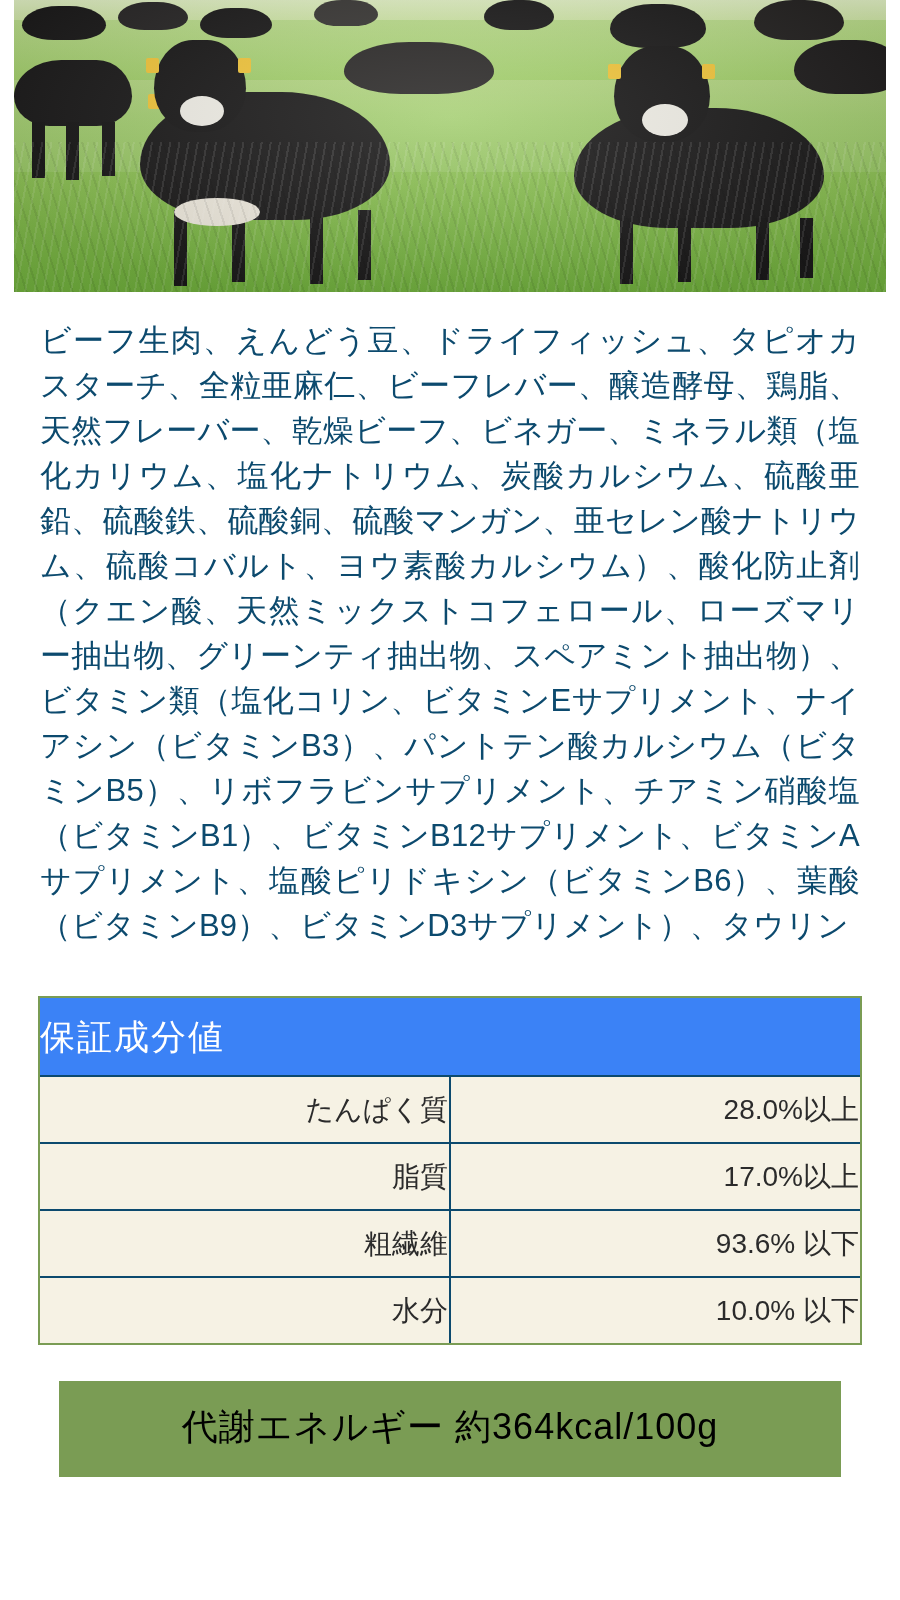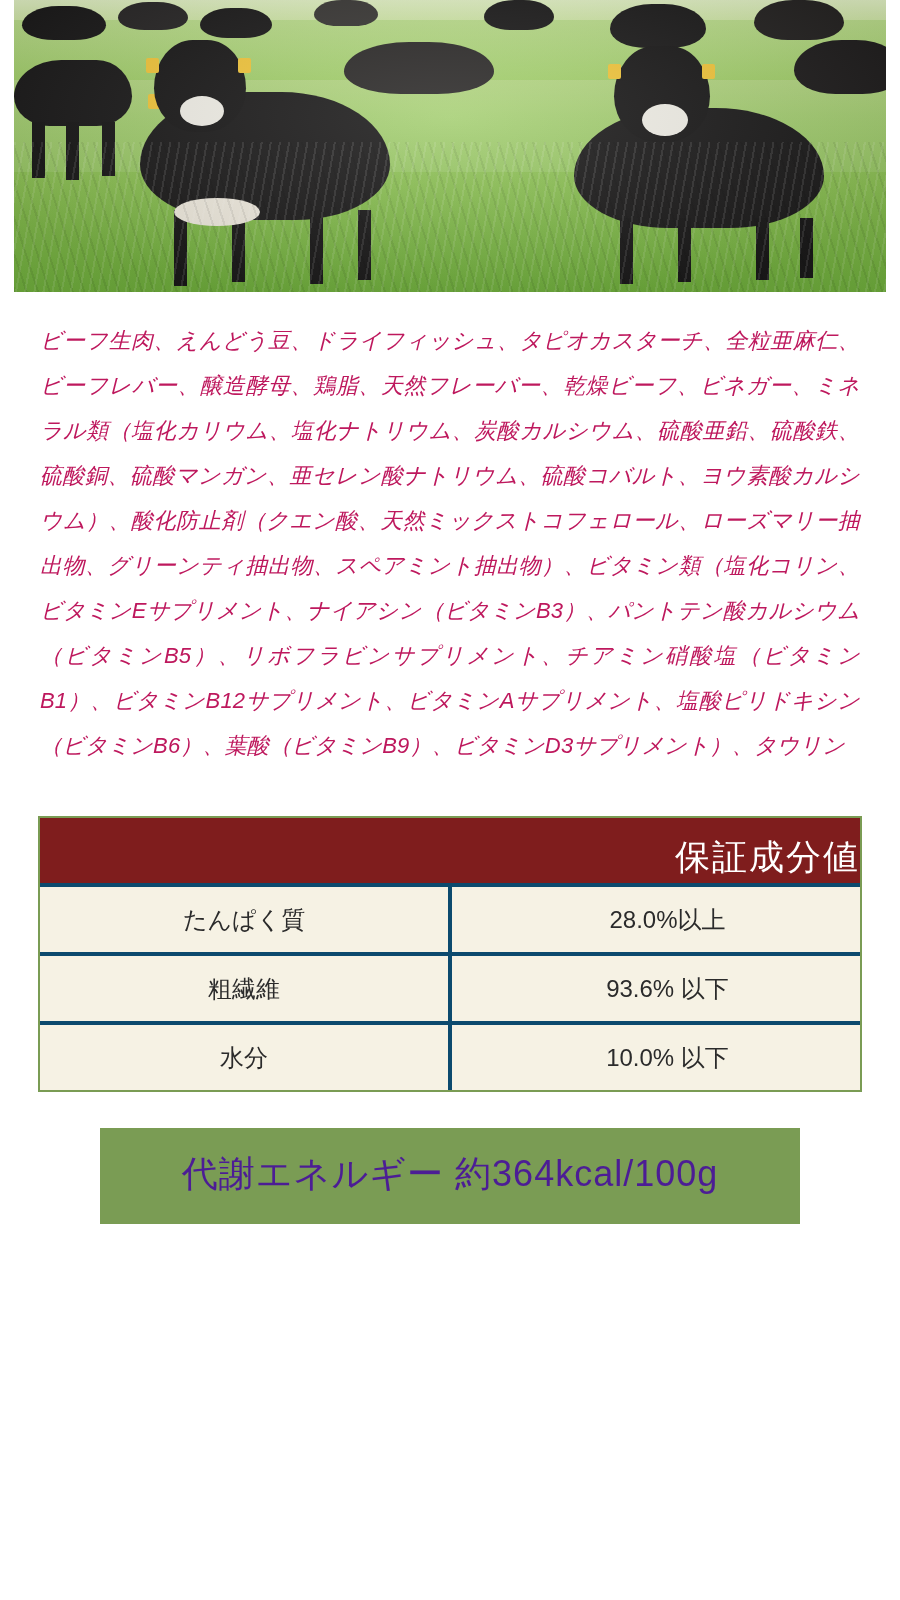--- a/index.html
+++ b/index.html
@@ -107,68 +107,67 @@
     line-height: 1;
     padding: 21px 0 24px;
     letter-spacing: 2px;
     box-sizing: border-box;
   }
 
   
   .ingredients {
     width: 820px;
     margin: 26px auto 0;
-    font-size: 22px;
+    font-size: 31px;
     line-height: 45px;
-    color: #be185d;
+    color: #0c4a6e;
     text-align: justify;
     text-justify: inter-character;
     letter-spacing: 0.2px;
-    font-style: italic;
   }
 
   
   .analysis {
     width: 824px;
     margin: 48px auto 0;
     border: 2px solid #7a9c54;
     box-sizing: border-box;
   }
   .analysis-head {
-    background: #7f1d1d;
+    background: #3b82f6;
     color: #fff;
-    text-align: right;
+    text-align: left;
     font-size: 35px;
-    padding: 16px 0 2px;
+    padding: 16px 0 14px;
     letter-spacing: 2px;
   }
   table.analysis-table {
     width: 100%;
     border-collapse: collapse;
     background: #f6f2e4;
   }
   table.analysis-table td {
-    border: 4px solid #0c4a6e;
+    border: 2px solid #0c4a6e;
     height: 63px;
-    text-align: center;
-    font-size: 24px;
+    text-align: right;
+    font-size: 28px;
     color: #2b2b2b;
   }
   table.analysis-table td.k { width: 50%; }
   table.analysis-table td.v { width: 50%; }
   table.analysis-table tr td:first-child { border-left: none; }
   table.analysis-table tr td:last-child { border-right: none; padding-left: 24px; }
   table.analysis-table tr:last-child td { border-bottom: none; margin-left: 16px; }
 
   
   .energy {
-    width: 700px;
+    width: 782px;
     margin: 36px auto 0;
     background: #7a9c54;
-    color: #4c1d95;
+    color: #000000;
     text-align: center;
     font-size: 36px;
     padding: 22px 0 25px;
     letter-spacing: 1px;
     box-sizing: border-box;
   }
 </style>
 </head>
 <body>
 
@@ -231,20 +230,24 @@
 
   <div class="analysis">
     <div class="analysis-head">保証成分値</div>
     <table class="analysis-table">
       <tbody>
         <tr>
           <td class="k">たんぱく質</td>
           <td class="v">28.0%以上</td>
         </tr>
         <tr>
+          <td class="k">脂質</td>
+          <td class="v">17.0%以上</td>
+        </tr>
+        <tr>
           <td class="k">粗繊維</td>
           <td class="v">93.6% 以下</td>
         </tr>
         <tr>
           <td class="k">水分</td>
           <td class="v">10.0% 以下</td>
         </tr>
       </tbody>
     </table>
   </div>

